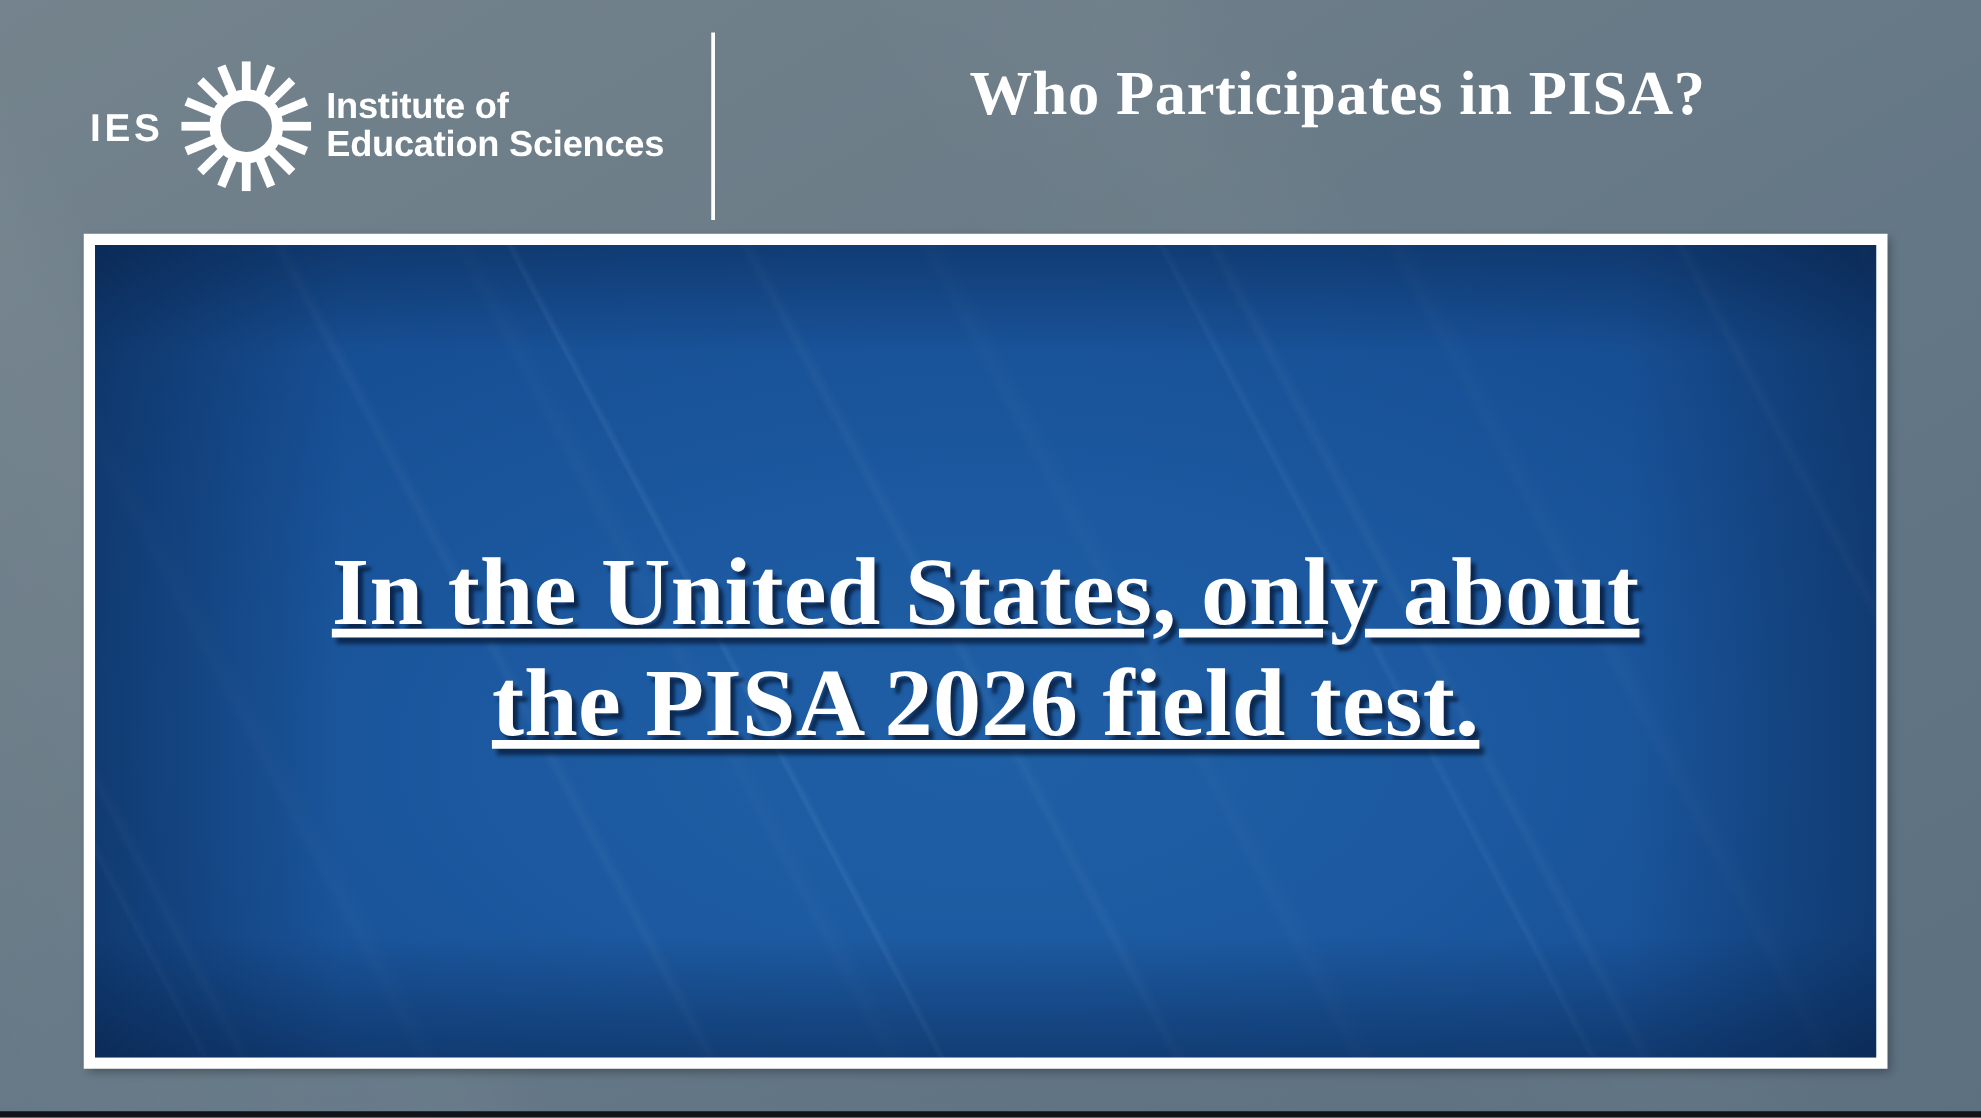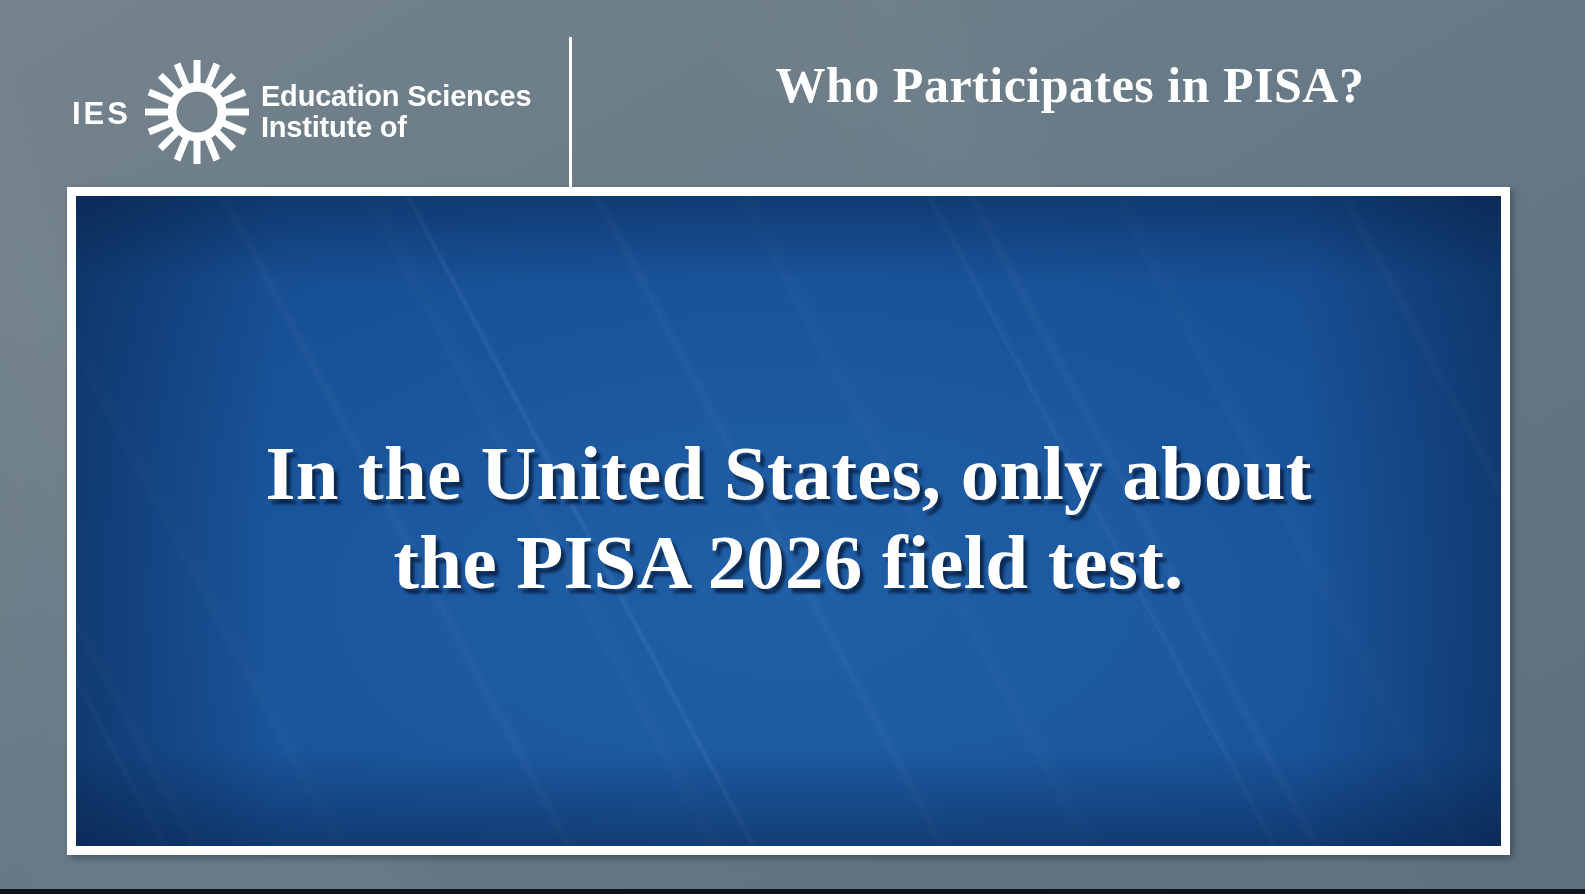--- a/index.html
+++ b/index.html
@@ -40,21 +40,21 @@
     bottom: 0;
     height: 5px;
     background: #101418;
     z-index: 9;
   }
 
   
   .header {
     position: absolute;
     left: 0;
-    top: 15px;
+    top: 4px;
     width: 1585px;
     height: 186px;
     z-index: 5;
   }
   .brand {
     position: absolute;
     left: 72px;
     top: 52px;
     display: flex;
     align-items: center;
@@ -193,21 +193,21 @@
     text-align: center;
     color: #ffffff;
     font-family: "Liberation Serif", serif;
     font-weight: bold;
     font-size: 77px;
     line-height: 1.16;
     letter-spacing: 0.2px;
     text-shadow: 4px 5px 3px rgba(0,10,30,0.62);
     margin-top: -6px;
   }
-  .headline span { display: block; white-space: nowrap; }
+  .headline span { display: block; white-space: nowrap; text-decoration: underline; }
 </style>
 </head>
 <body>
 
 <div class="slide">
 
   <div class="header">
 
     <div class="brand">
       <div class="brand-ies">IES</div>
@@ -232,22 +232,22 @@
               <rect x="48.5" y="0" width="7" height="26" transform="rotate(270 52 52)"></rect>
               <rect x="48.5" y="0" width="7" height="26" transform="rotate(292.5 52 52)"></rect>
               <rect x="48.5" y="0" width="7" height="26" transform="rotate(315 52 52)"></rect>
               <rect x="48.5" y="0" width="7" height="26" transform="rotate(337.5 52 52)"></rect>
             </g>
           </g>
         </svg>
       </div>
 
       <div class="brand-words">
+        <div>Institute of</div>
         <div>Education Sciences</div>
-        <div>Institute of</div>
       </div>
     </div>
 
     <div class="divider"></div>
 
     <div class="slide-title">Who Participates in PISA?</div>
   </div>
 
   <div class="panel-frame">
     <div class="panel">

